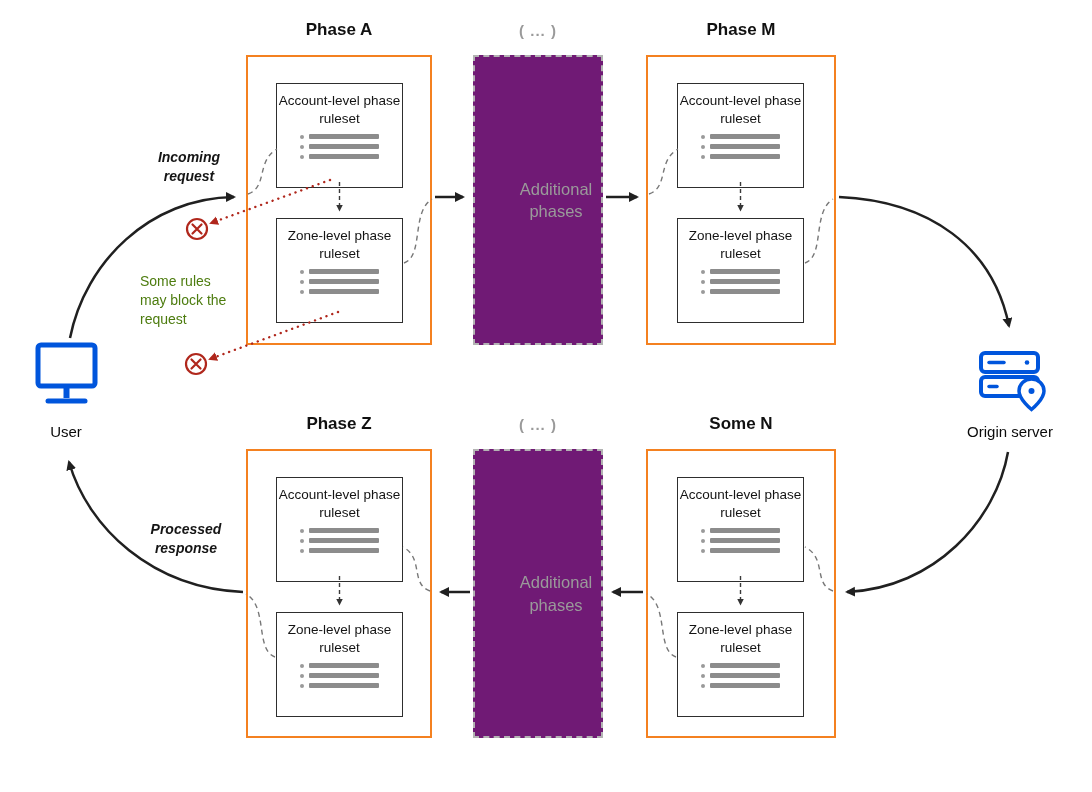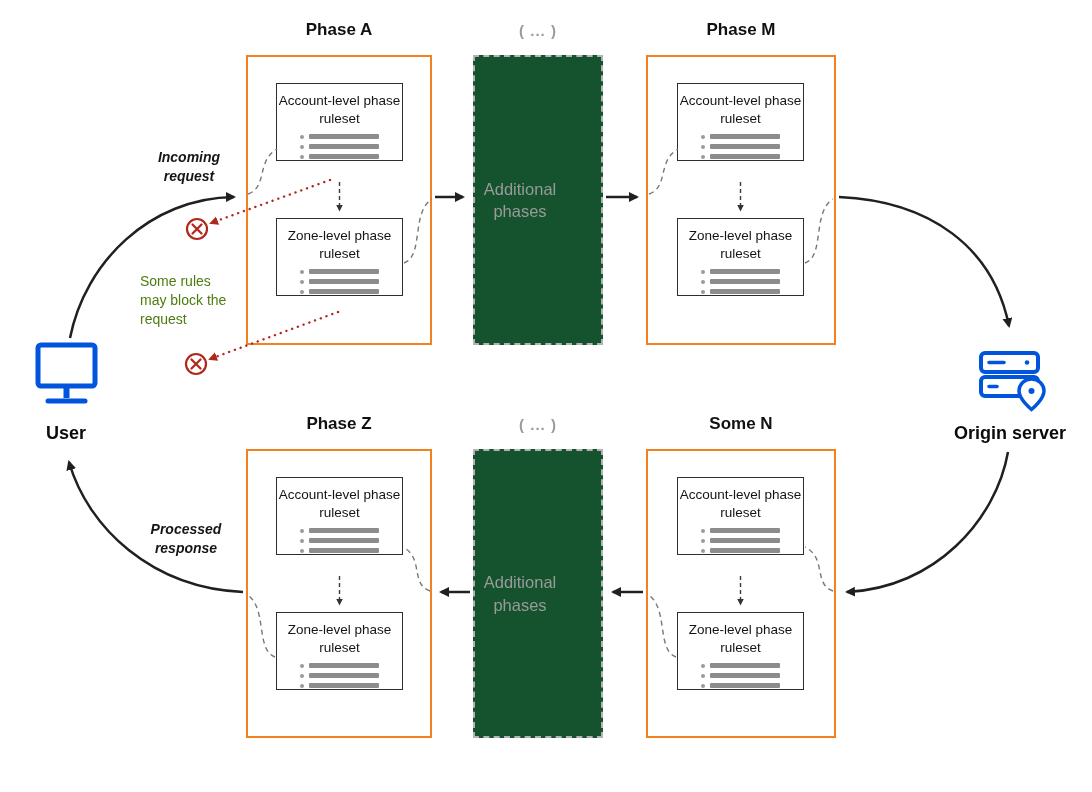--- a/index.html
+++ b/index.html
@@ -6,41 +6,41 @@
   .canvas{
     position:relative;width:1092px;height:792px;background:#fff;overflow:hidden;
     font-family:"Liberation Sans",sans-serif;color:#151515;
   }
   .overlay{position:absolute;left:0;top:0;width:1092px;height:792px;pointer-events:none;z-index:5;}
 
   .phase-box{
     position:absolute;box-sizing:border-box;border:2.5px solid #f48120;background:#fff;
   }
   .placeholder-box{
-    position:absolute;box-sizing:border-box;border:2px dashed #b3b3b3;background:#14532d;
-    display:flex;align-items:center;justify-content:flex-start;text-align:center;
+    position:absolute;box-sizing:border-box;border:2px dashed #b3b3b3;background:#701a75;
+    display:flex;align-items:center;justify-content:flex-end;text-align:center;
   }
   .placeholder-body{color:#9a9a9a;font-size:16.5px;line-height:1.35;width:90px;}
   .phase-title{position:absolute;font-weight:700;font-size:17px;text-align:center;color:#111;}
   .placeholder-title{position:absolute;font-weight:700;font-size:15px;text-align:center;color:#9a9a9a;letter-spacing:1px;}
 
   .card{
-    position:absolute;width:127px;height:78px;box-sizing:border-box;border:1.5px solid #2e2e2e;background:#fff;
+    position:absolute;width:127px;height:105px;box-sizing:border-box;border:1.5px solid #2e2e2e;background:#fff;
     display:flex;flex-direction:column;align-items:center;padding-top:8px;z-index:2;
   }
   .card-label{font-size:13.5px;color:#141414;text-align:center;line-height:1.3;}
   .lines-icon{display:flex;flex-direction:column;gap:5px;margin-top:7px;}
   .lrow{display:flex;align-items:center;gap:5px;}
   .ldot{width:4px;height:4px;border-radius:50%;background:#9a9a9a;}
   .lbar{width:70px;height:5px;background:#8c8c8c;border-radius:1px;}
 
   .flow-label{
     position:absolute;font-weight:700;font-size:14px;color:#151515;text-align:center;line-height:1.35;width:92px;font-style:italic;
   }
-  .endpoint-label{position:absolute;font-weight:700;font-size:18px;color:#0b0b0b;text-align:center;}
+  .endpoint-label{position:absolute;font-weight:400;font-size:15px;color:#0b0b0b;text-align:center;}
   .block-note{position:absolute;color:#4d7c0f;font-size:14px;line-height:1.35;width:95px;text-align:left;}
 </style>
 </head>
 <body>
 
 <div class="canvas">
 
   <div class="phase-title" style="left:246px;top:20px;width:186px">Phase A</div>
   <div class="placeholder-title" style="left:473px;top:22px;width:130px">( ... )</div>
   <div class="phase-title" style="left:646px;top:20px;width:190px">Phase M</div>

